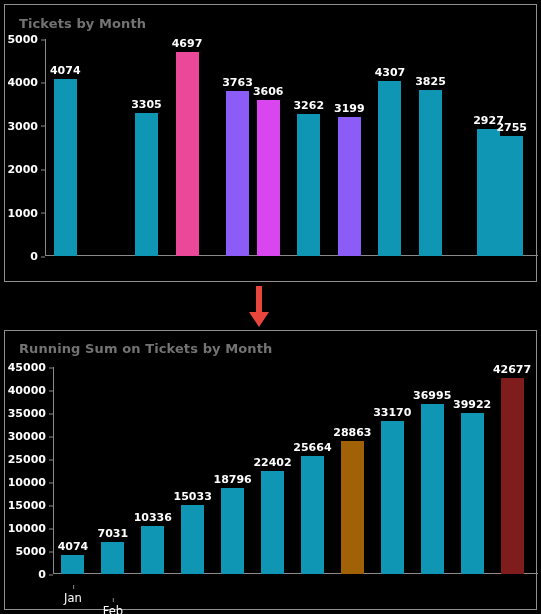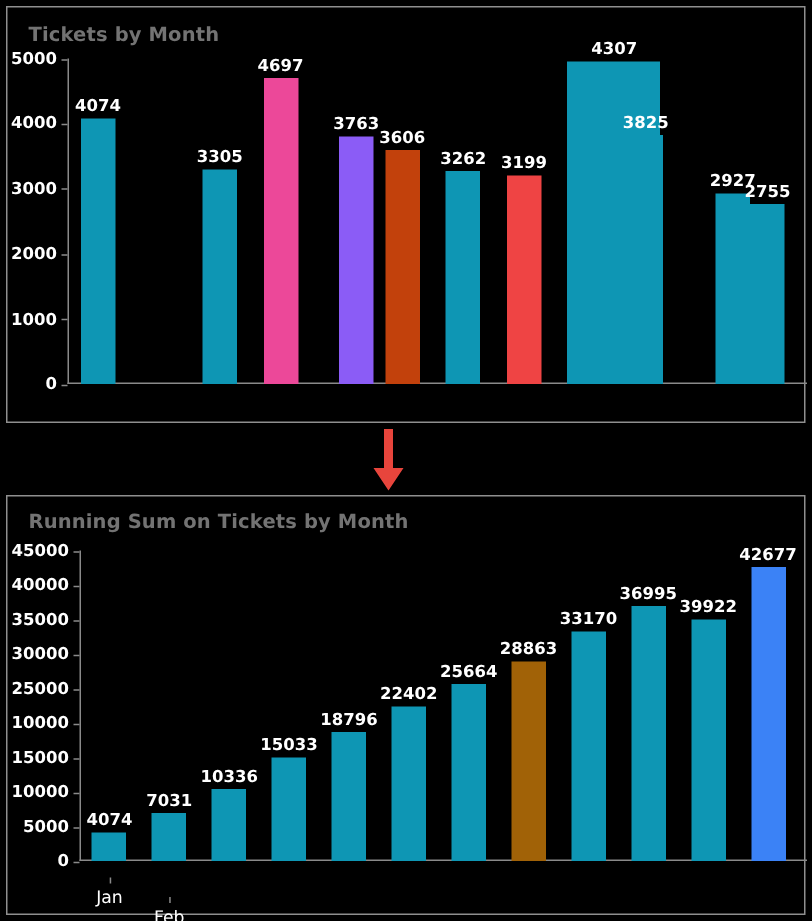--- a/index.html
+++ b/index.html
@@ -154,30 +154,30 @@
         </div>
         <div class="bar" style="background: rgb(14, 150, 180); width: 23px; left: 89.9583px; height: 143.437px;">
           <div class="bar-label">3305</div>
         </div>
         <div class="bar" style="background: #ec4899; width: 23px; left: 130.542px; height: 203.85px;">
           <div class="bar-label">4697</div>
         </div>
         <div class="bar" style="background: #8b5cf6; width: 23px; left: 181px; height: 165px;">
           <div class="bar-label">3763</div>
         </div>
-        <div class="bar" style="background: #c2410c; width: 23px; left: 211.708px; height: 156.5px;">
+        <div class="bar" style="background: #d946ef; width: 23px; left: 211.708px; height: 156.5px;">
           <div class="bar-label">3606</div>
         </div>
         <div class="bar" style="background: rgb(14, 150, 180); width: 23px; left: 252.292px; height: 141.571px;">
           <div class="bar-label">3262</div>
         </div>
-        <div class="bar" style="background: #ef4444; width: 23px; left: 292.875px; height: 138.837px;">
+        <div class="bar" style="background: #8b5cf6; width: 23px; left: 292.875px; height: 138.837px;">
           <div class="bar-label">3199</div>
         </div>
-        <div class="bar" style="background: rgb(14, 150, 180); width: 23px; left: 333.458px; height: 215px; padding-left: 39px;">
+        <div class="bar" style="background: rgb(14, 150, 180); width: 23px; left: 333.458px; height: 175px;">
           <div class="bar-label">4307</div>
         </div>
         <div class="bar" style="background: rgb(14, 150, 180); width: 23px; left: 374.042px; height: 166.005px;">
           <div class="bar-label">3825</div>
         </div>
         <div class="bar" style="background: rgb(14, 150, 180); width: 23px; left: 432px; height: 127.032px;">
           <div class="bar-label">2927</div>
         </div>
         <div class="bar" style="background: rgb(14, 150, 180); width: 23px; left: 455.208px; height: 119.567px;">
           <div class="bar-label">2755</div>
@@ -244,21 +244,21 @@
         </div>
         <div class="bar" style="background: rgb(14, 150, 180); width: 23px; left: 327.792px; height: 152.582px;">
           <div class="bar-label">33170</div>
         </div>
         <div class="bar" style="background: rgb(14, 150, 180); width: 23px; left: 367.708px; height: 170.177px;">
           <div class="bar-label">36995</div>
         </div>
         <div class="bar" style="background: rgb(14, 150, 180); width: 23px; left: 407.625px; height: 161px;">
           <div class="bar-label">39922</div>
         </div>
-        <div class="bar" style="background: #3b82f6; width: 23px; left: 447.542px; height: 196.314px;">
+        <div class="bar" style="background: #7f1d1d; width: 23px; left: 447.542px; height: 196.314px;">
           <div class="bar-label">42677</div>
         </div>
         <div class="xtick" style="bottom: -30.7404px; position: absolute; top: auto; left: 19.9583px;">Jan</div>
         <div class="xtick" style="bottom: -44.3426px; position: absolute; top: auto; left: 59.875px;">Feb</div>
       </div>
   </div>
 
 </div>
 
 </body></html>

